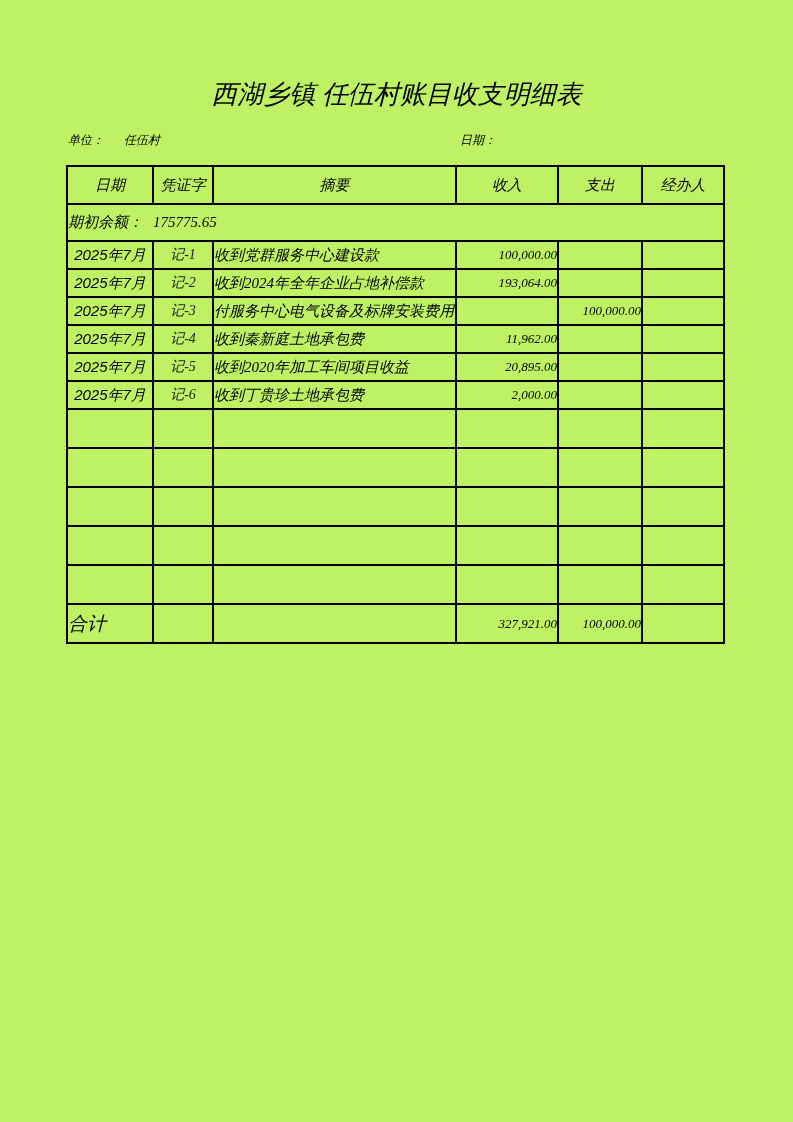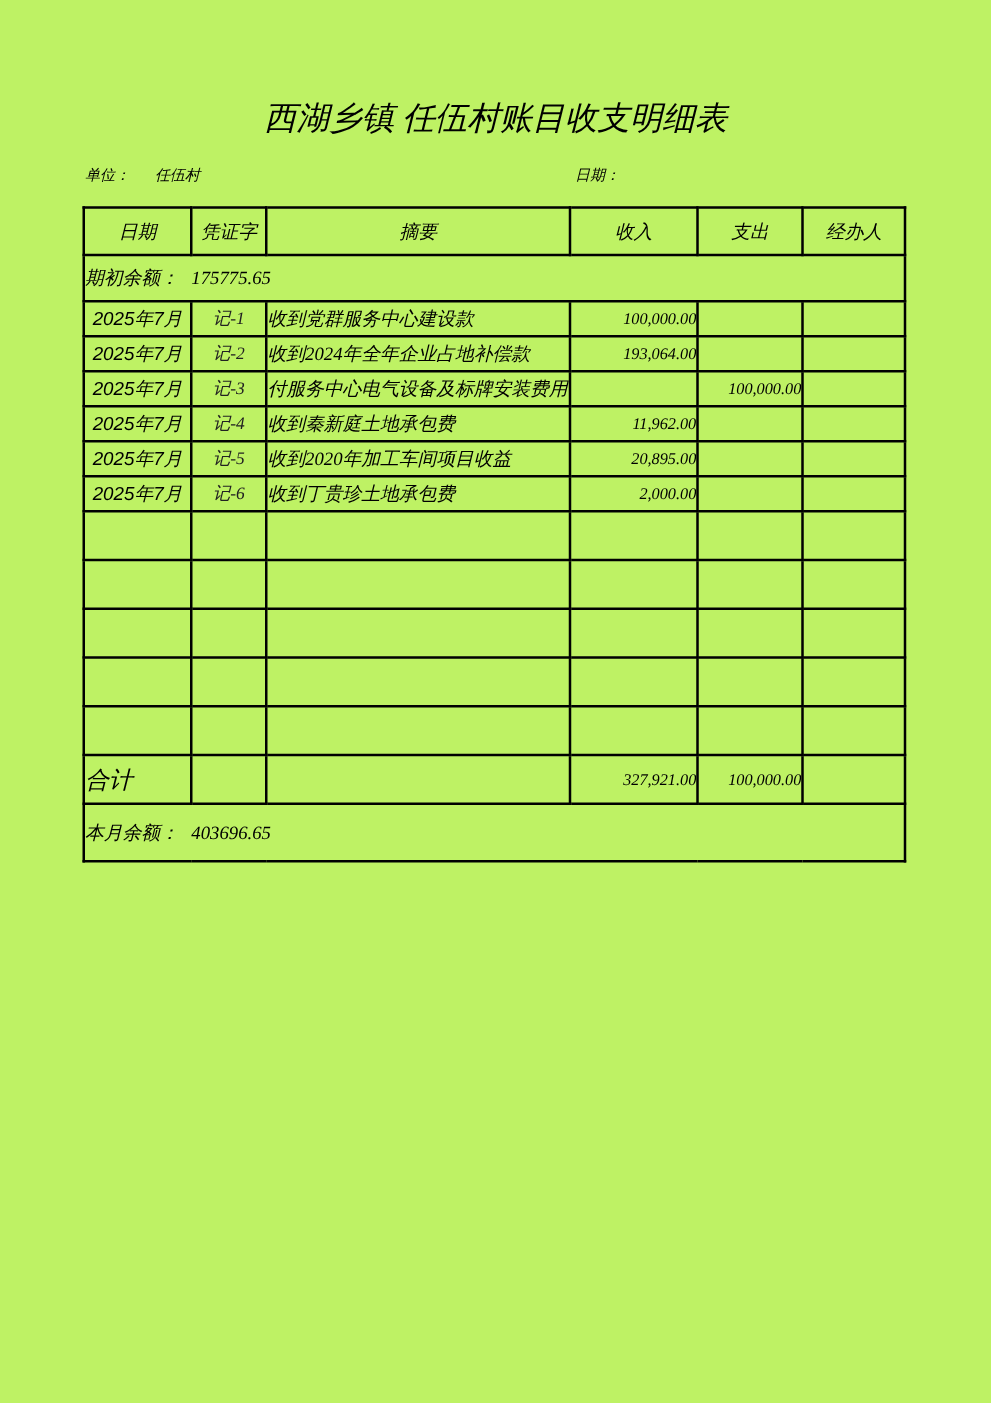--- a/index.html
+++ b/index.html
@@ -252,23 +252,16 @@
 
       <tr class="r-total">
         <td class="c-total-label">合计</td>
         <td class="c-voucher"></td>
         <td class="c-summary"></td>
         <td class="c-amount">327,921.00</td>
         <td class="c-amount">100,000.00</td>
         <td class="c-handler"></td>
       </tr>
 
-      <tr class="r-footer">
-        <td class="c-merged" colspan="6">
-          <div class="bal-wrap">
-            <span>本月余额：</span><span class="bal-value">403696.65</span>
-          </div>
-        </td>
-      </tr>
     </tbody>
   </table>
 
 </div>
 
 </body></html>

